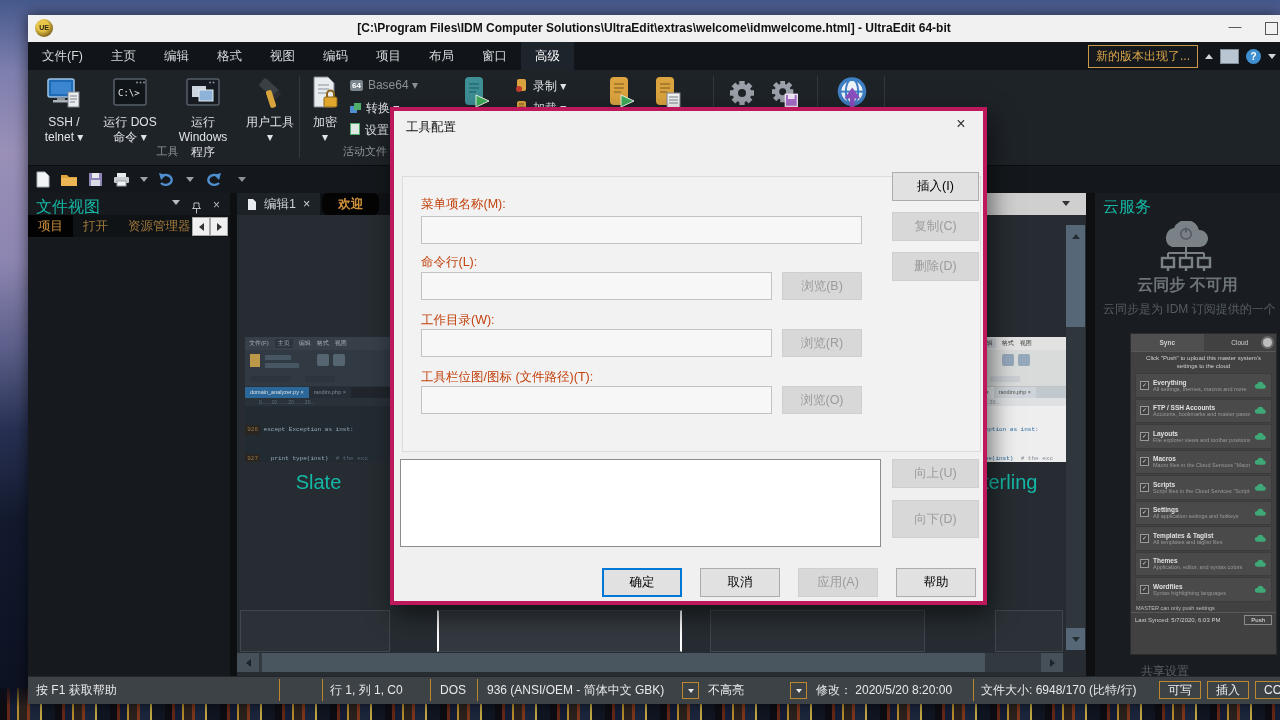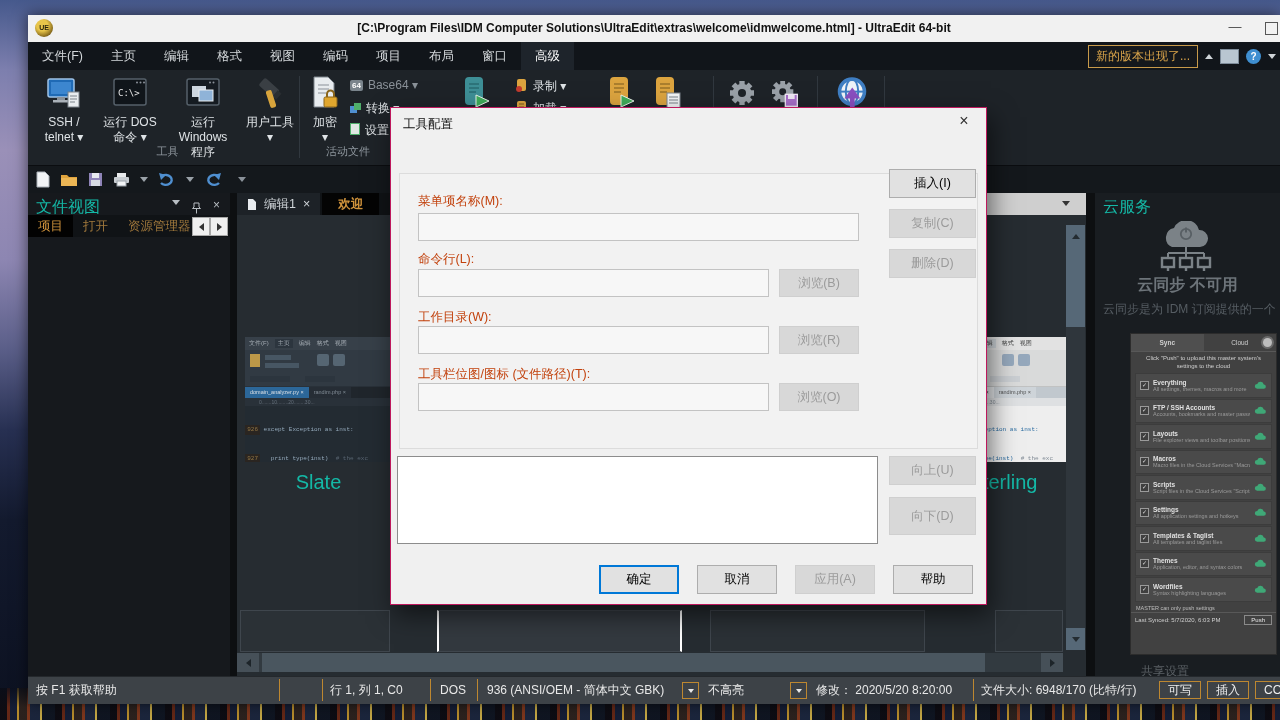--- a/index.html
+++ b/index.html
@@ -46,21 +46,21 @@
   .ltab{font-size:12.5px;line-height:22px;padding:0 10px;color:#a2793c;white-space:nowrap;}
   .ltab.active{background:#020202;color:#d0933c;}
   .spin{position:absolute;right:2px;top:24px;display:flex;}
   .spinbtn{width:16px;height:17px;background:#f0f0f0;border:1px solid #a8a8a8;display:flex;align-items:center;justify-content:center;}
   .split{position:absolute;top:178px;width:8px;height:483px;background:#0d0f11;}
   
   .editor{position:absolute;left:209px;top:178px;width:858px;height:483px;background:#262c31;}
   .tabbar{position:absolute;left:0;top:0;width:858px;height:22px;background:#101316;display:flex;}
   .etab{display:flex;align-items:center;gap:7px;padding:0 10px;font-size:12.5px;}
   .etab1{background:#1d2227;color:#cfd4d8;}
-  .etab2{background:#040404;color:#d0933c;font-weight:bold;margin-left:2px;padding:0 16px;}
+  .etab2{background:#040404;color:#d0933c;font-weight:bold;margin-left:2px;padding:0 16px;border-radius:6px;}
   .tabddz{position:absolute;left:651px;top:0;width:204px;height:22px;background:#cfcfcf;}
   .tabddz .tri-d{position:absolute;right:22px;top:8px;color:#333;}
   
   .mini{position:absolute;width:147px;height:125px;overflow:hidden;opacity:.92;}
   .mini .mmenu{height:13px;display:flex;gap:6px;font-size:6px;align-items:center;padding:0 4px;white-space:nowrap;}
   .mini .mribbon{height:36px;position:relative;}
   .mini .mtabs{height:11px;display:flex;font-size:5.5px;}
   .mini .mtab{padding:0 5px;line-height:11px;white-space:nowrap;}
   .mini .mruler{height:8px;font-size:5px;line-height:8px;padding-left:14px;white-space:nowrap;overflow:hidden;}
   .mini .mcode{font-family:"Liberation Mono","DejaVu Sans Mono",monospace;font-size:6px;line-height:9.5px;white-space:pre;}
@@ -118,21 +118,21 @@
   .scfoot1{font-size:5.5px;color:#bdbdbd;padding:3px 5px 1px;white-space:nowrap;}
   .scfoot2{display:flex;align-items:center;font-size:6px;color:#cfcfcf;border-top:1px solid #585858;height:15px;padding:0 4px;gap:4px;white-space:nowrap;}
   .pushbtn{margin-left:auto;border:1px solid #8a8a8a;padding:1px 6px;font-size:6px;color:#e8e8e8;}
   
   .statusbar{position:absolute;left:0;top:661px;width:1252px;height:27px;background:#3d4247;border-top:1px solid #24282c;overflow:hidden;font-size:12px;color:#e8e8e8;}
   .st{position:absolute;top:0;line-height:26px;white-space:nowrap;}
   .stsep{position:absolute;top:2px;height:22px;width:1px;background:#bd8730;}
   .stbox{position:absolute;top:4px;height:16px;line-height:16px;border:1px solid #bd8730;padding:0 8px;color:#f0f0f0;}
   .stdd{position:absolute;top:5px;width:15px;height:15px;border:1px solid #bd8730;display:flex;align-items:center;justify-content:center;color:#e8e8e8;}
   
-  .dialog{position:absolute;left:362px;top:92px;width:597px;height:498px;background:#f0f0f0;border:1px solid #be185d;box-sizing:border-box;box-shadow:4px 10px 24px rgba(0,0,0,.55);z-index:50;}
+  .dialog{position:absolute;left:362px;top:92px;width:597px;height:498px;background:#f0f0f0;border:4px solid #be185d;box-sizing:border-box;box-shadow:4px 10px 24px rgba(0,0,0,.55);z-index:50;}
   .dtitle{position:absolute;left:12px;top:8px;font-size:12.5px;color:#111;}
   .dclose{position:absolute;right:10px;top:4px;font-size:16px;color:#333;width:24px;text-align:center;}
   .dtabs{position:absolute;left:8px;top:43px;display:flex;}
   .dtab{font-size:12.5px;color:#222;padding:4px 14px;border:1px solid #d9d9d9;border-bottom:none;background:#ececec;margin-right:2px;}
   .dtab.active{background:#f5f5f5;position:relative;top:-2px;padding-top:6px;z-index:2;}
   .dpanel{position:absolute;left:8px;top:65px;width:579px;height:276px;border:1px solid #dcdcdc;background:#f2f2f2;box-sizing:border-box;}
   .dlabel{position:absolute;font-size:12.5px;color:#c2410c;}
   .dinput{position:absolute;height:28px;border:1px solid #c3c3c3;background:#f7f7f7;box-sizing:border-box;font-size:12.5px;padding:0 6px;}
   .btn{position:absolute;font-size:12.5px;text-align:center;background:#e1e1e1;border:1px solid #adadad;color:#000;box-sizing:border-box;display:flex;align-items:center;justify-content:center;}
   .btn.disabled{background:#d8d8d8;border-color:#cfcfcf;color:#9b9b9b;}
@@ -254,21 +254,21 @@
         <span>Base64 ▾</span>
       </div>
       <div class="smallrow" style="left:322px;top:30px;">
         <span><span class="sq" style="background:#4f8fd0;"></span><span class="sq" style="background:#4fae6a;margin-left:-3px;vertical-align:3px;"></span></span>
         <span>转换 ▾</span>
       </div>
       <div class="smallrow" style="left:322px;top:52px;">
         <span><span class="sq" style="width:8px;height:10px;background:#dfe8e2;border:1px solid #4fae6a;"></span></span>
         <span>设置</span>
       </div>
-      <div class="rglabel" style="left:260px;width:120px;">活动文件</div>
+      <div class="rglabel" style="left:277px;width:120px;">活动文件</div>
 
       <div class="bigbtn" style="left:427px;width:42px;">
         <div class="bicon">
           <svg width="34" height="36" viewBox="0 0 34 36">
               <rect x="6" y="2" width="18" height="28" rx="4" fill="#3e8f96"></rect>
               <path d="M10 9h10M10 13h10M10 17h7" stroke="#1e5a60"></path>
               <polygon points="17,20 30,26 17,32" fill="#3fae5a" stroke="#e8f2ea"></polygon>
             </svg>
         </div>
       </div>

